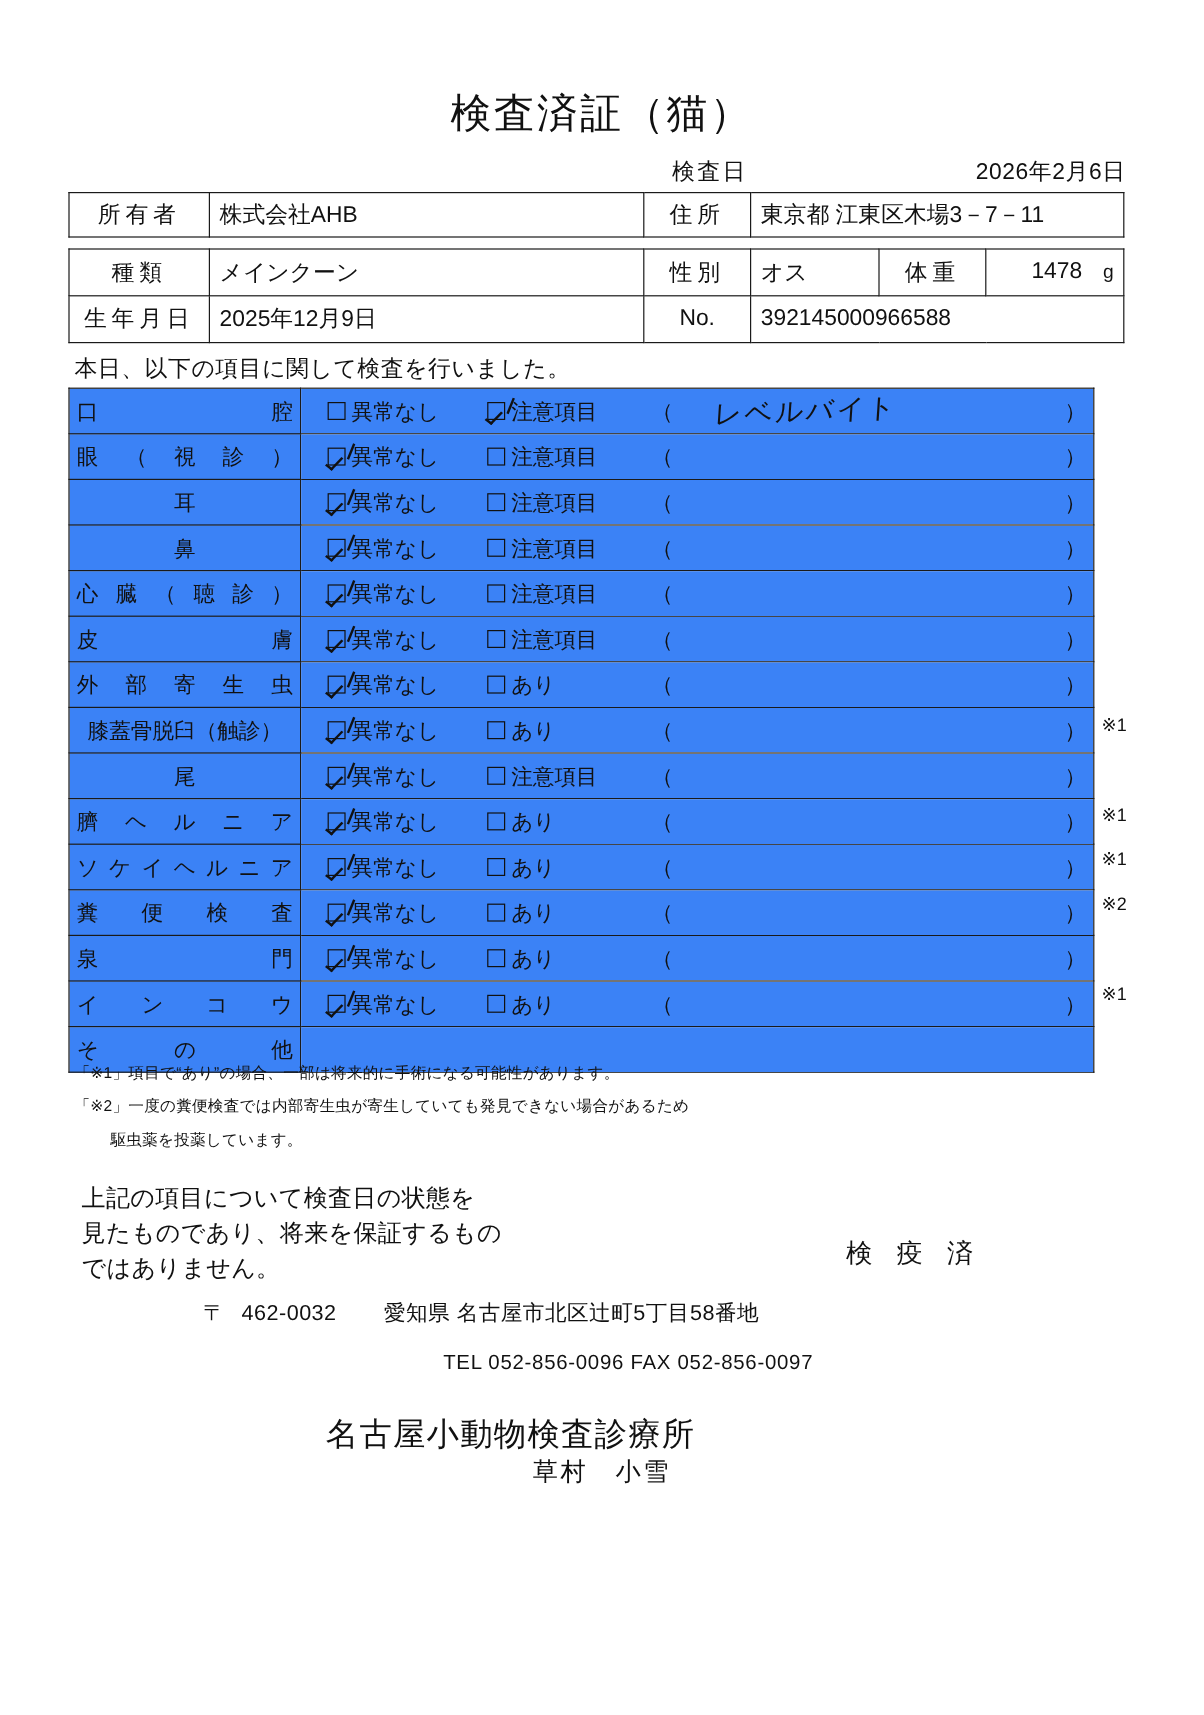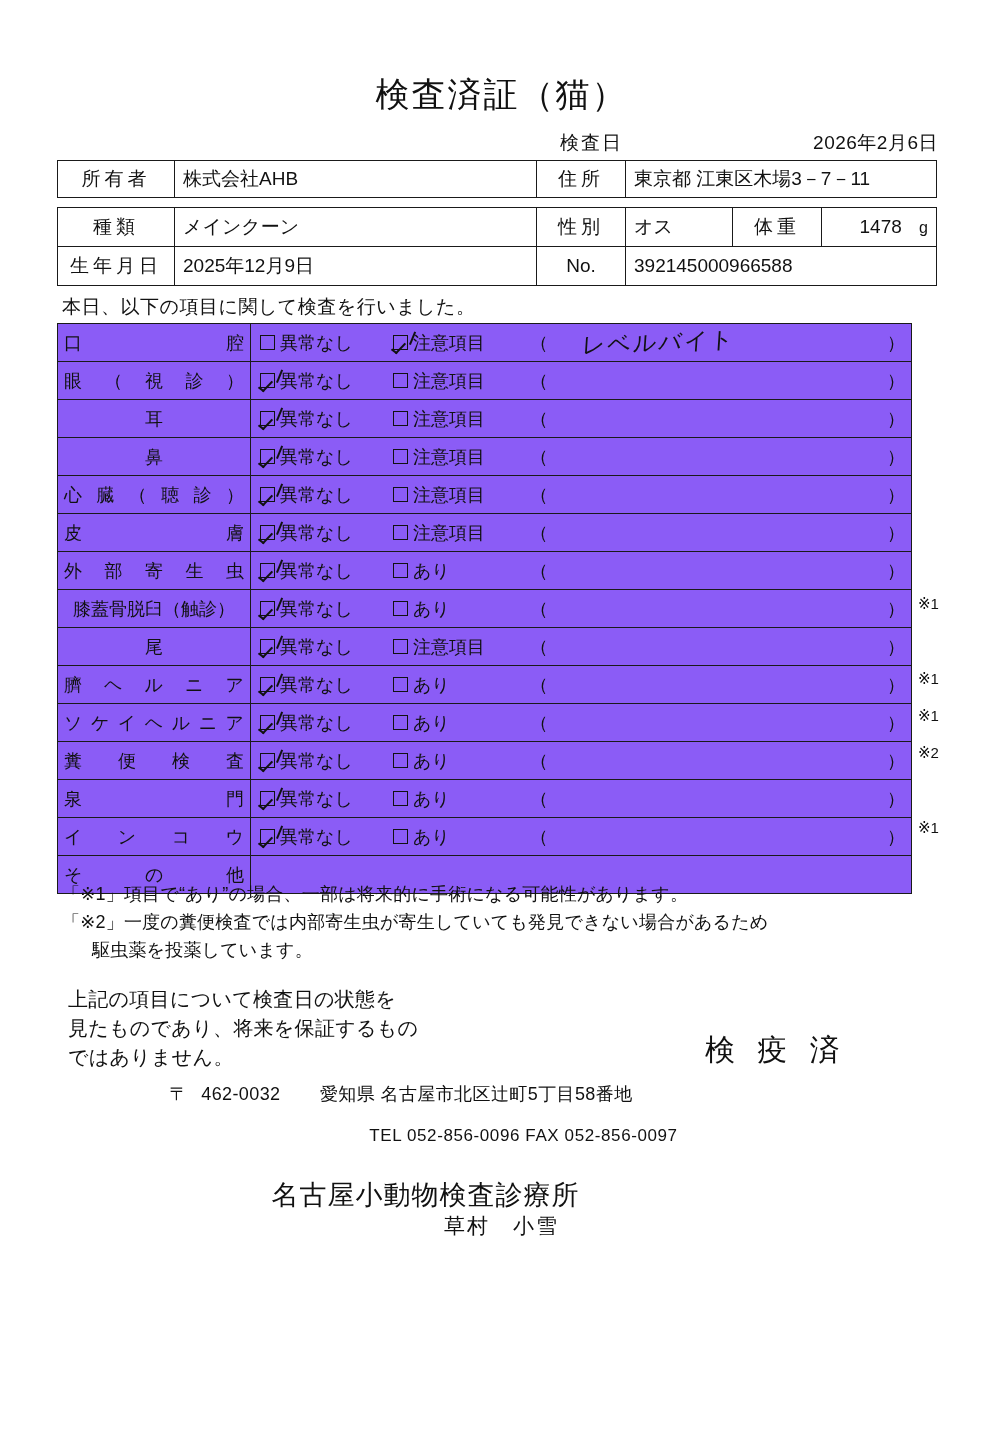--- a/index.html
+++ b/index.html
@@ -93,38 +93,38 @@
     left: 57px;
     width: 855px;
     border-collapse: collapse;
     table-layout: fixed;
     font-size: 19px;
   }
   #exam-table td {
     border: 1px solid #1a1a1a;
     height: 37px;
     padding: 0;
-    background: #8b5cf6;
+    background: #3b82f6;
     vertical-align: middle;
   }
   #exam-table .item-name {
     width: 180px;
     text-align: justify;
     text-align-last: justify;
     padding: 0 6px;
     white-space: nowrap;
     font-size: 18px;
   }
   #exam-table .item-name.center {
     text-align: center;
     text-align-last: center;
     letter-spacing: 0;
   }
   #exam-table .opts {
-    padding-left: 9px;
+    padding-left: 22px;
     position: relative;
   }
   .opt-wrap {
     display: flex;
     align-items: center;
     gap: 0;
     white-space: nowrap;
     font-size: 18px;
   }
   .opt {
@@ -201,42 +201,42 @@
     top: 323px;
     left: 0;
     width: 1003px;
   }
 
   
   .footnotes {
     position: absolute;
     top: 880px;
     left: 62px;
-    font-size: 18px;
+    font-size: 13px;
     line-height: 28px;
     letter-spacing: 0.2px;
   }
   .footnotes .indent { padding-left: 30px; }
 
   
   .disclaimer {
     position: absolute;
     top: 985px;
     left: 68px;
     font-size: 20px;
     line-height: 29px;
     letter-spacing: 0.3px;
   }
 
   
   .quarantine {
     position: absolute;
     top: 1030px;
     left: 705px;
-    font-size: 30px;
+    font-size: 22px;
     letter-spacing: 7px;
   }
 
   
   .clinic-addr {
     position: absolute;
     top: 1082px;
     left: 0;
     width: 802px;
     text-align: center;

